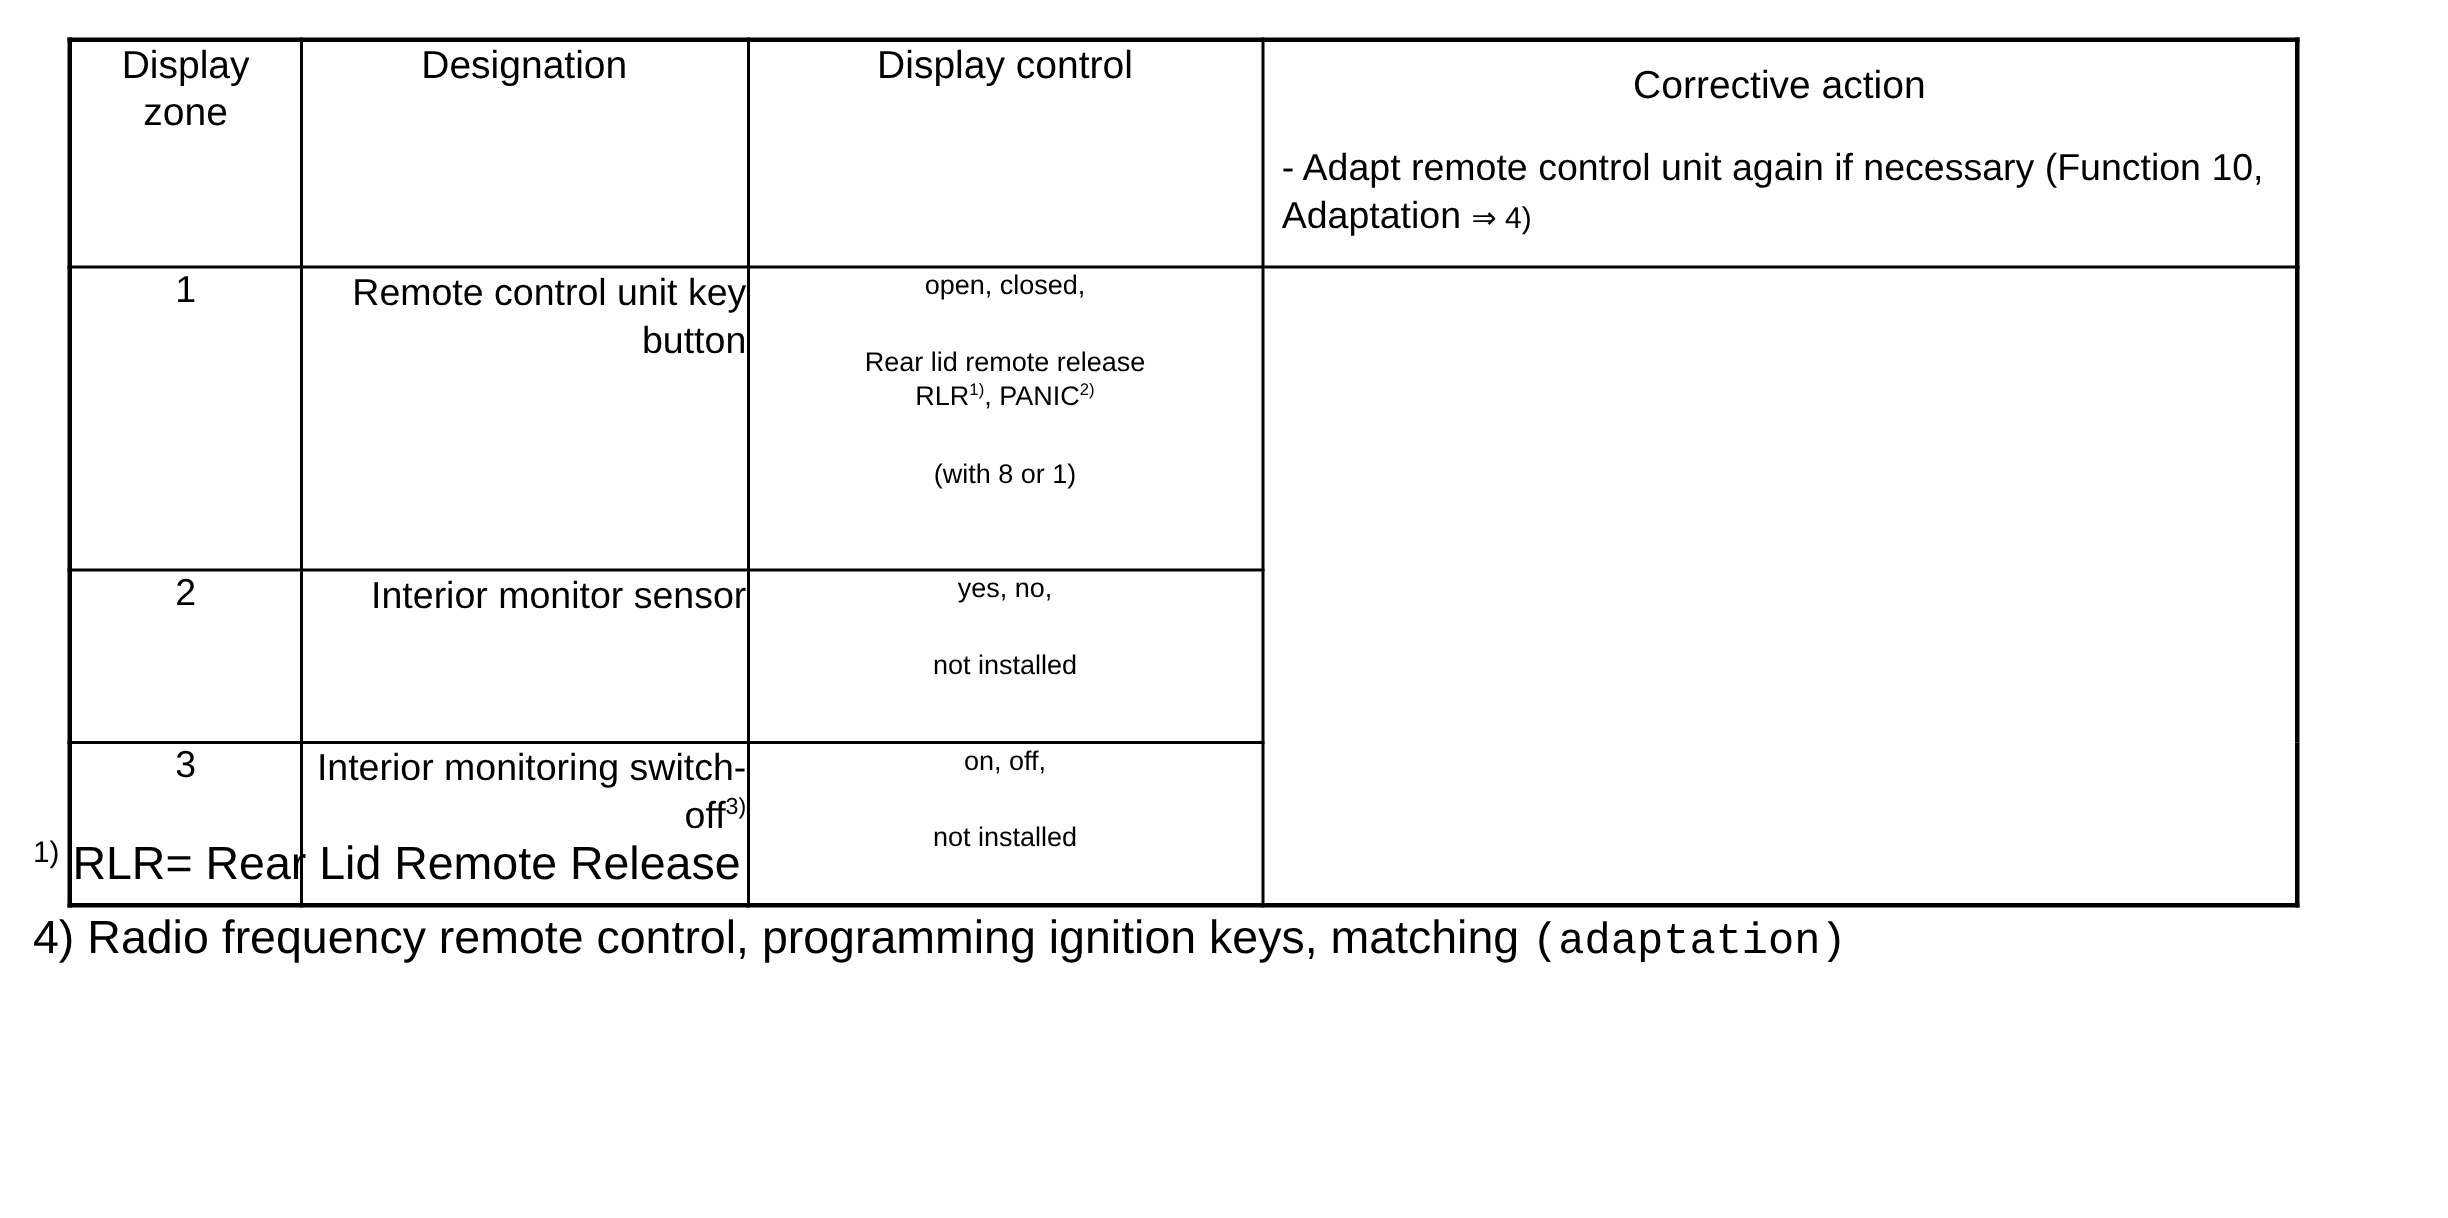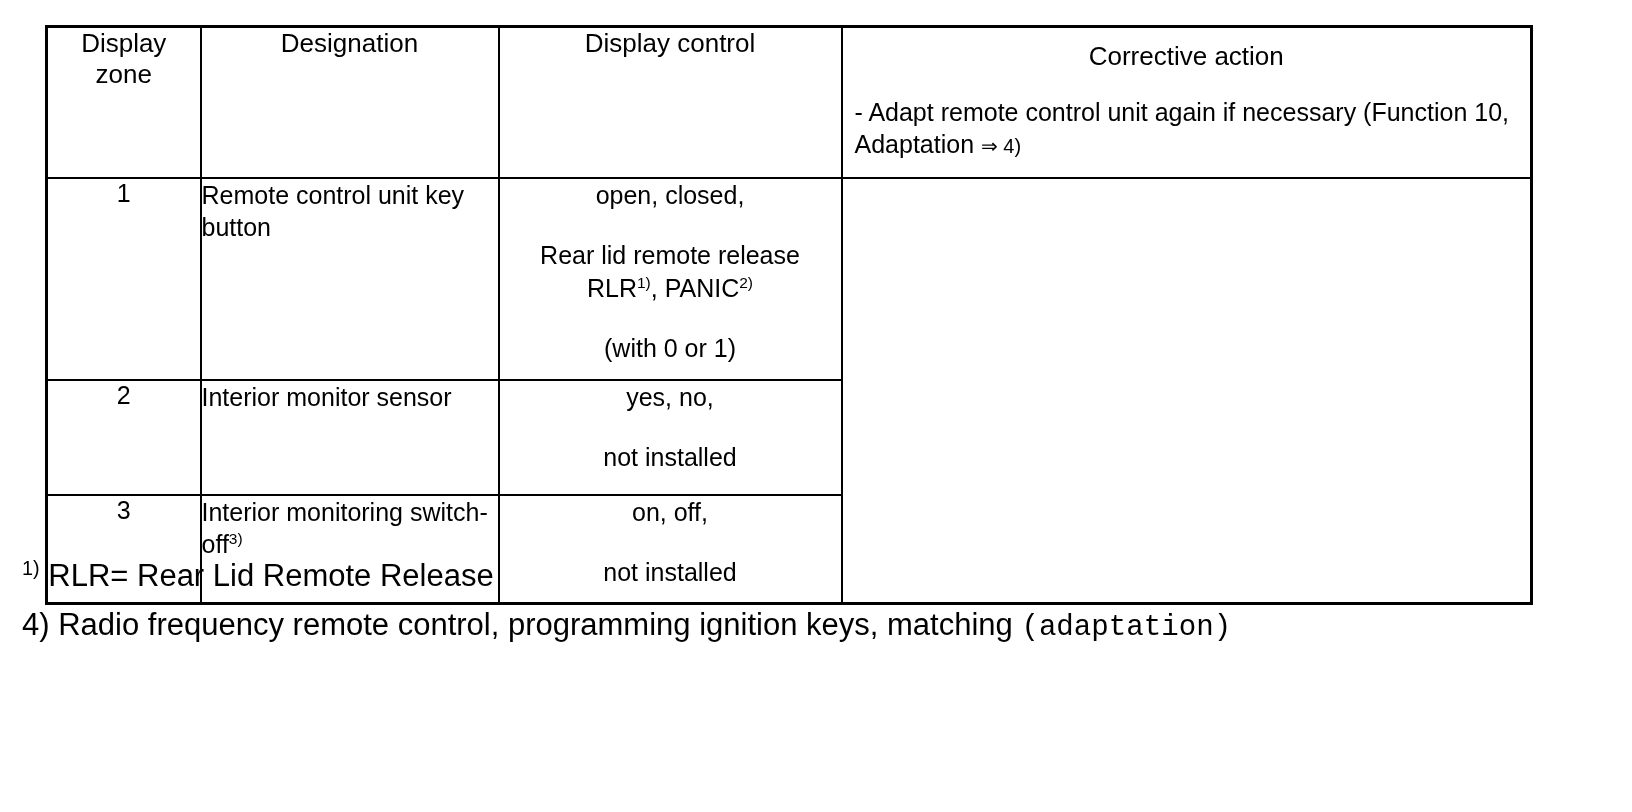--- a/index.html
+++ b/index.html
@@ -59,28 +59,28 @@
     vertical-align: top;
     padding-top: 13px;
   }
 
   .zone {
     text-align: center;
     font-size: 25px;
     padding-top: 12px;
   }
   .desig {
-    text-align: left;
+    text-align: right;
     font-size: 25px;
     line-height: 1.30;
     padding: 12px 4px 0 8px;
   }
   .contents {
     text-align: center;
-    font-size: 25px;
+    font-size: 18px;
     line-height: 1.30;
     padding: 12px 6px 10px 6px;
   }
   .contents .gap {
     height: 28px;
   }
   .corrective {
     text-align: left;
     font-size: 25px;
     line-height: 1.30;
@@ -164,21 +164,21 @@
       <tbody>
         <tr class="r1">
           <td class="zone">1</td>
           <td class="desig">Remote control unit key button</td>
           <td class="contents">
             <div>open, closed,</div>
             <div class="gap"></div>
             <div>Rear lid remote release</div>
             <div><span>RLR</span><sup class="fn">1)</sup><span>, PANIC</span><sup class="fn">2)</sup></div>
             <div class="gap"></div>
-            <div>(with 0 or 1)</div>
+            <div>(with 8 or 1)</div>
           </td>
         </tr>
         <tr class="r2">
           <td class="zone">2</td>
           <td class="desig">Interior monitor sensor</td>
           <td class="contents">
             <div>yes, no,</div>
             <div class="gap"></div>
             <div>not installed</div>
           </td>

